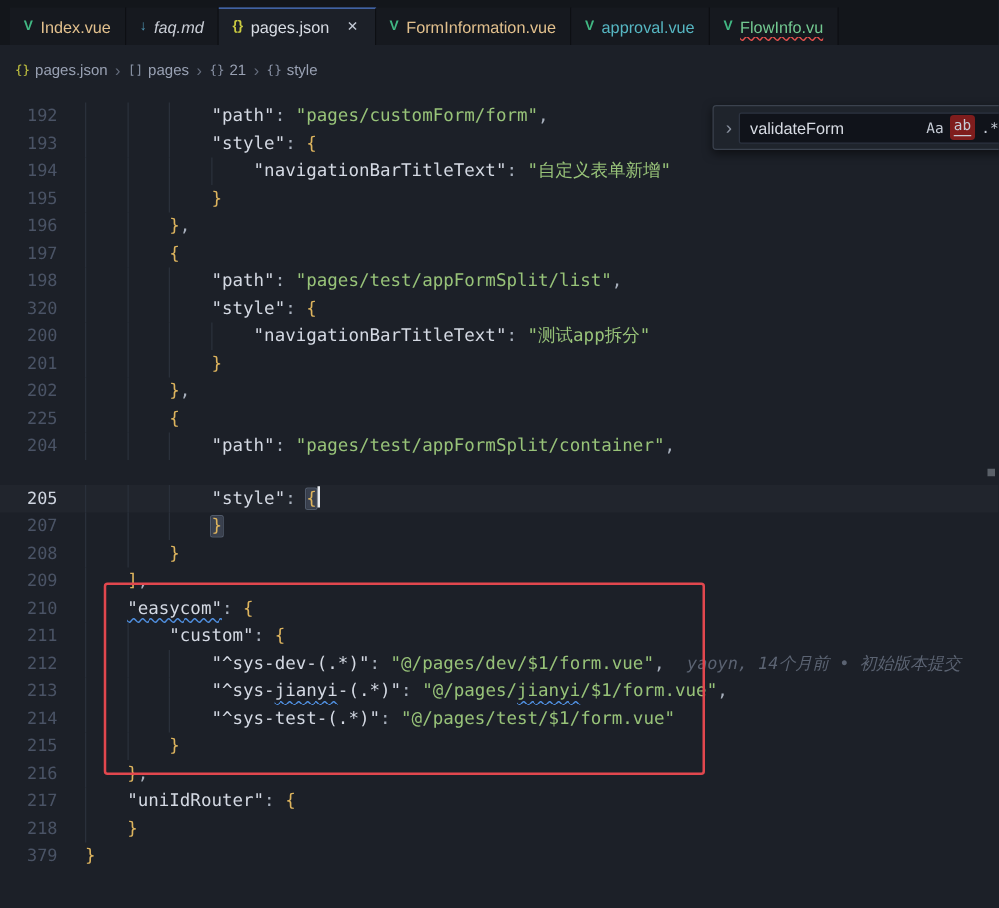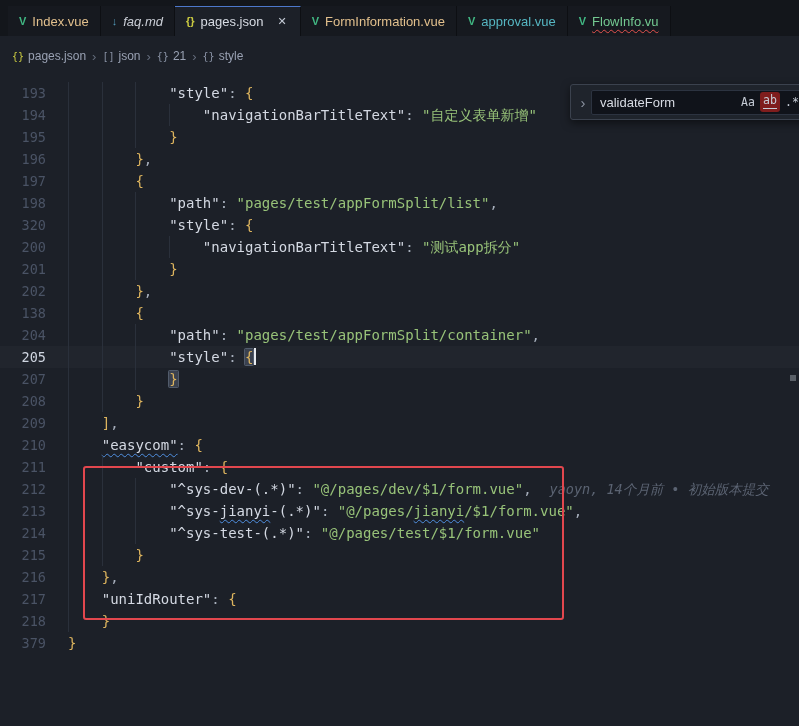--- a/index.html
+++ b/index.html
@@ -37,21 +37,21 @@
   .bc-item{display:flex;align-items:center;gap:4px;cursor:pointer;}
   .bc-icon{font-family:"DejaVu Sans Mono",monospace;font-size:10px;}
   .bc-sep{color:#646c7c;font-size:13px;margin:0 1px;}
   
   .editor{
     position:relative;height:656px;box-sizing:border-box;padding-top:12px;
     font-family:"DejaVu Sans Mono","DejaVu Sans",monospace;
     font-size:14px;
   }
   .line{display:flex;height:22px;line-height:22px;}
-  .line.cur{background:rgba(255,255,255,0.025);}
+  .line.cur{background:rgba(255,255,255,0.025);margin-top:20px;}
   .ln{flex:none;width:46px;text-align:right;color:#4a5365;font-size:13.5px;cursor:pointer;}
   .line.cur .ln{color:#cfd5e0;}
   .lc{position:relative;margin-left:22px;flex:1;white-space:pre;cursor:text;}
   .guide{position:absolute;top:0;bottom:0;border-left:1px solid #2a303b;width:1px;}
   .tk{color:#d4d9e3;}
   .tp{color:#a8b0bd;}
   .ts{color:#98c379;}
   .tb{color:#ddb45e;}
   .bm{background:#3a414f;box-shadow:0 0 0 1px #515b6b;border-radius:1px;}
   .sq{
@@ -127,37 +127,41 @@
   </div>
 
 <div class="breadcrumb">
     <span class="bc-item">
       <span class="bc-icon" style="color: rgb(203, 203, 65);">{}</span>
       <span>pages.json</span>
     </span>
     <span class="bc-sep">›</span>
     <span class="bc-item">
       <span class="bc-icon" style="color: rgb(138, 147, 166);">[]</span>
-      <span>json</span>
+      <span>pages</span>
     </span>
     <span class="bc-sep">›</span>
     <span class="bc-item">
       <span class="bc-icon" style="color: rgb(138, 147, 166);">{}</span>
       <span>21</span>
     </span>
     <span class="bc-sep">›</span>
     <span class="bc-item">
       <span class="bc-icon" style="color: rgb(138, 147, 166);">{}</span>
       <span>style</span>
     </span>
   </div>
 
 <div class="editor">
   <div>
       <div class="line">
+        <div class="ln">192</div>
+        <div class="lc" style="padding-left: 12ch;"><span class="guide" style="left: 0ch;"></span><span class="guide" style="left: 4ch;"></span><span class="guide" style="left: 8ch;"></span><span class="tk">"path"</span><span class="tp">: </span><span class="ts">"pages/customForm/form"</span><span class="tp">,</span></div>
+      </div>
+      <div class="line">
         <div class="ln">193</div>
         <div class="lc" style="padding-left: 12ch;"><span class="guide" style="left: 0ch;"></span><span class="guide" style="left: 4ch;"></span><span class="guide" style="left: 8ch;"></span><span class="tk">"style"</span><span class="tp">: </span><span class="tb">{</span></div>
       </div>
       <div class="line">
         <div class="ln">194</div>
         <div class="lc" style="padding-left: 16ch;"><span class="guide" style="left: 0ch;"></span><span class="guide" style="left: 4ch;"></span><span class="guide" style="left: 8ch;"></span><span class="guide" style="left: 12ch;"></span><span class="tk">"navigationBarTitleText"</span><span class="tp">: </span><span class="ts">"自定义表单新增"</span></div>
       </div>
       <div class="line">
         <div class="ln">195</div>
         <div class="lc" style="padding-left: 12ch;"><span class="guide" style="left: 0ch;"></span><span class="guide" style="left: 4ch;"></span><span class="guide" style="left: 8ch;"></span><span class="tb">}</span></div>
@@ -184,21 +188,21 @@
       </div>
       <div class="line">
         <div class="ln">201</div>
         <div class="lc" style="padding-left: 12ch;"><span class="guide" style="left: 0ch;"></span><span class="guide" style="left: 4ch;"></span><span class="guide" style="left: 8ch;"></span><span class="tb">}</span></div>
       </div>
       <div class="line">
         <div class="ln">202</div>
         <div class="lc" style="padding-left: 8ch;"><span class="guide" style="left: 0ch;"></span><span class="guide" style="left: 4ch;"></span><span class="tb">}</span><span class="tp">,</span></div>
       </div>
       <div class="line">
-        <div class="ln">138</div>
+        <div class="ln">225</div>
         <div class="lc" style="padding-left: 8ch;"><span class="guide" style="left: 0ch;"></span><span class="guide" style="left: 4ch;"></span><span class="tb">{</span></div>
       </div>
       <div class="line">
         <div class="ln">204</div>
         <div class="lc" style="padding-left: 12ch;"><span class="guide" style="left: 0ch;"></span><span class="guide" style="left: 4ch;"></span><span class="guide" style="left: 8ch;"></span><span class="tk">"path"</span><span class="tp">: </span><span class="ts">"pages/test/appFormSplit/container"</span><span class="tp">,</span></div>
       </div>
       <div class="line cur">
         <div class="ln">205</div>
         <div class="lc" style="padding-left: 12ch;"><span class="guide" style="left: 0ch;"></span><span class="guide" style="left: 4ch;"></span><span class="guide" style="left: 8ch;"></span><span class="tk">"style"</span><span class="tp">: </span><span class="tb bm">{</span><span class="caret"></span></div>
       </div>

